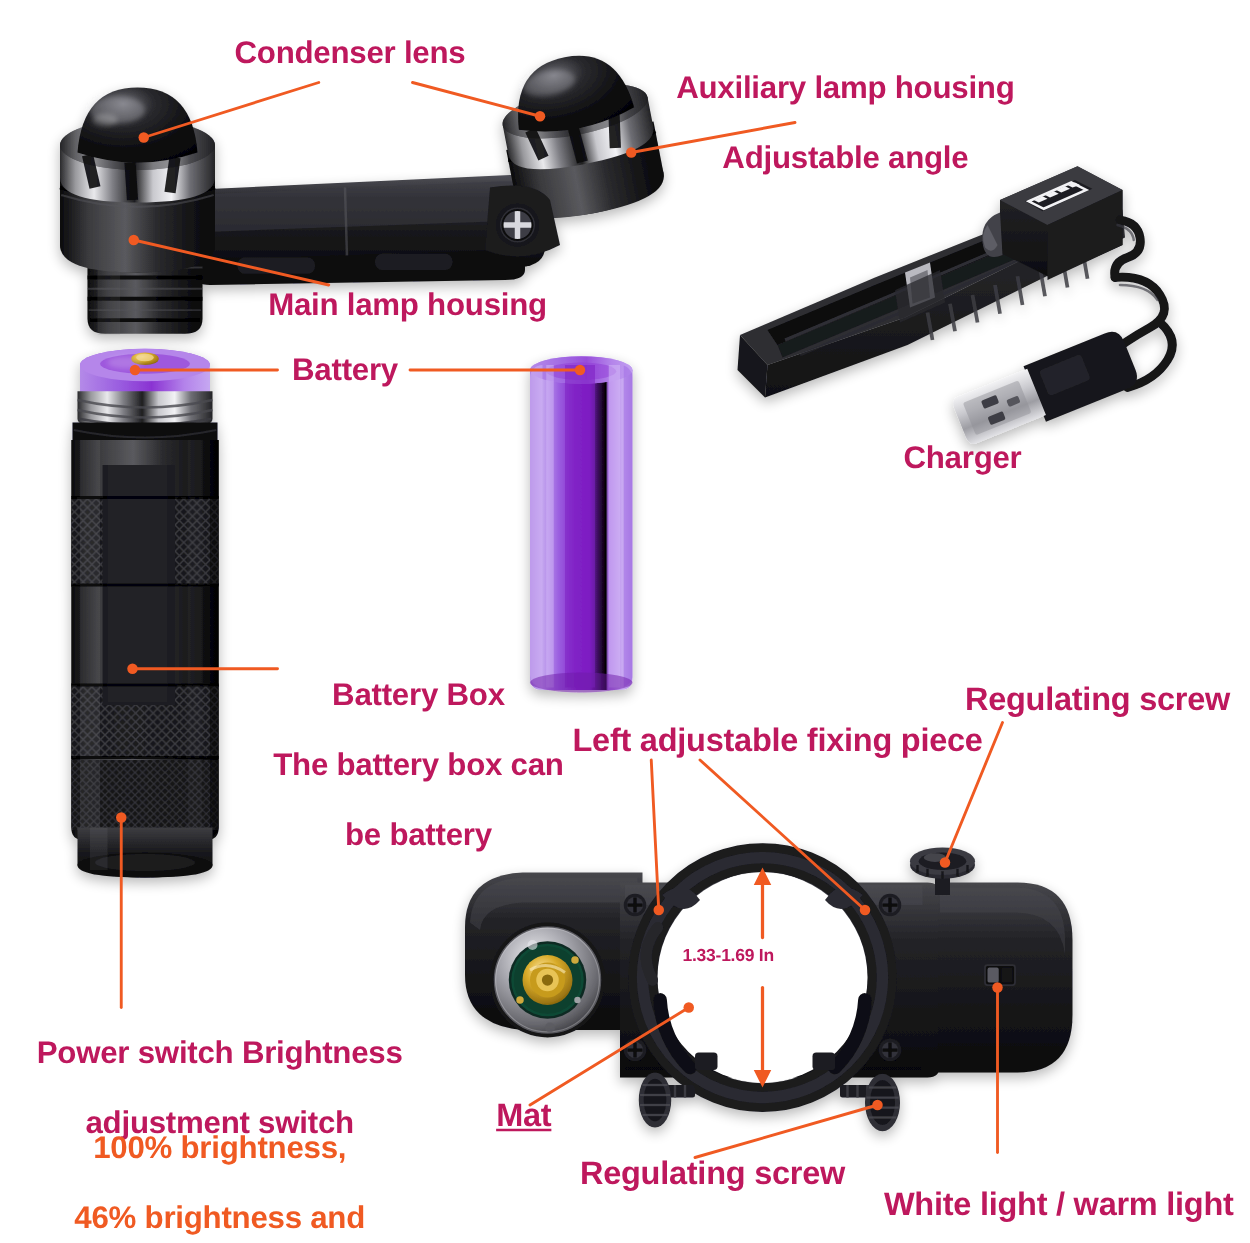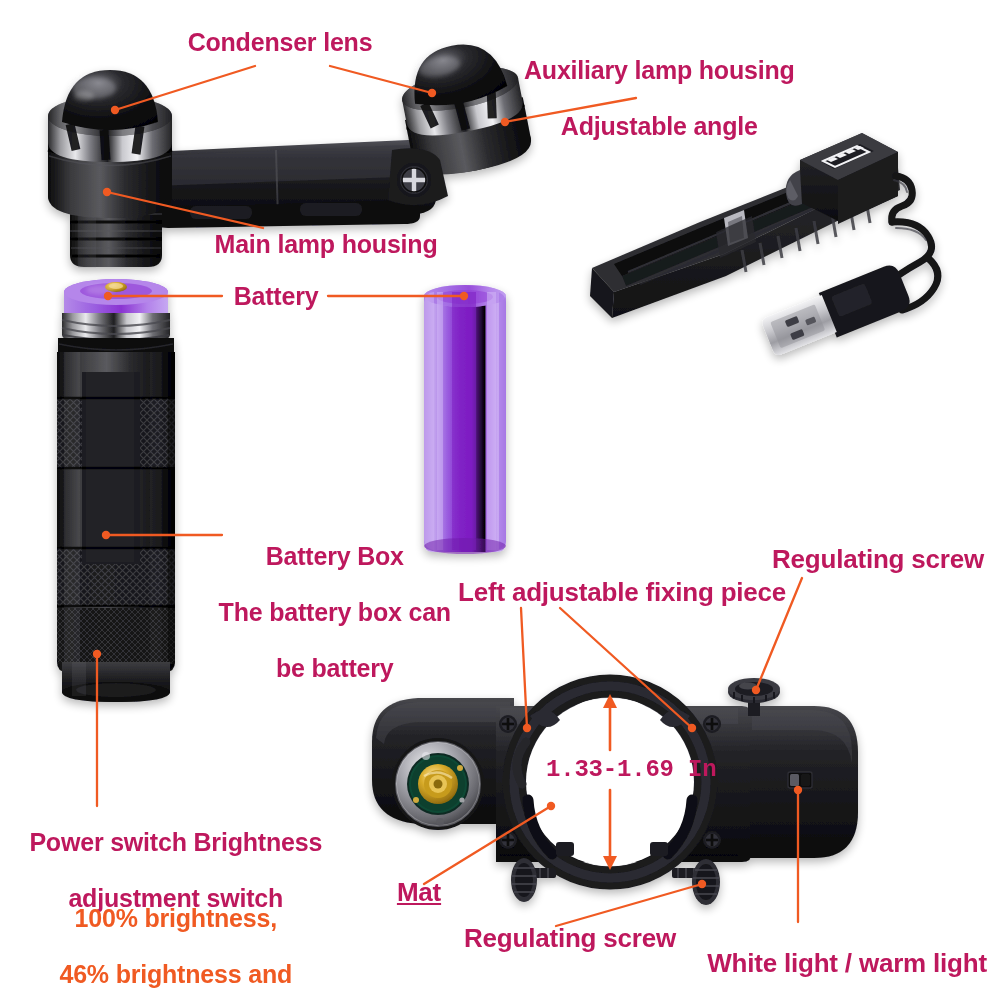--- a/index.html
+++ b/index.html
@@ -23,21 +23,21 @@
     font-weight:bold;
     font-size:25px;
     line-height:1.12;
     letter-spacing:-0.2px;
     white-space:pre;
     text-align:center;
     pointer-events:none;
   }
   .lbl.orange{color:#F05A22;}
   .lbl.sm{font-size:26px;}
-  .lbl.dim{font-size:24px;font-family:Liberation Mono, monospace;}
+  .lbl.dim{font-size:14px;}
 </style>
 </head>
 <body>
 
 <div id="stage">
 
 <svg id="art" viewBox="0 0 1000 994">
   <defs>
 
     <linearGradient id="blackBody" x1="0" y1="0" x2="1" y2="0">
@@ -596,27 +596,28 @@
       <path d="M610 700 L610 750" fill="none" stroke-width="2.6"></path>
       <path d="M610 790 L610 864" fill="none" stroke-width="2.6"></path>
       <path d="M610 694 L603 708 L617 708 Z" stroke="none"></path>
       <path d="M610 870 L603 856 L617 856 Z" stroke="none"></path>
     </g>
   </g>
 </svg>
 
 <div class="lbl" style="left:180px;top:28px;width:200px;">Condenser lens</div>
 
-<div class="lbl" style="left:503px;top:28px;width:300px;">
+<div class="lbl" style="left:520px;top:28px;width:300px;">
   <span>Auxiliary lamp housing</span><br>
   <span>Adjustable angle</span>
 </div>
 
 <div class="lbl" style="left:196px;top:230px;width:260px;">Main lamp housing</div>
 
+<div class="lbl" style="left:680px;top:352px;width:180px;">Charger</div>
 
 <div class="lbl" style="left:224px;top:282px;width:104px;">Battery</div>
 
 <div class="lbl" style="left:198px;top:514px;width:260px;">
   <span>Battery Box</span><br>
   <span>The battery box can</span><br>
   <span>be battery</span>
 </div>
 
 <div class="lbl" style="left:4px;top:800px;width:330px;">

